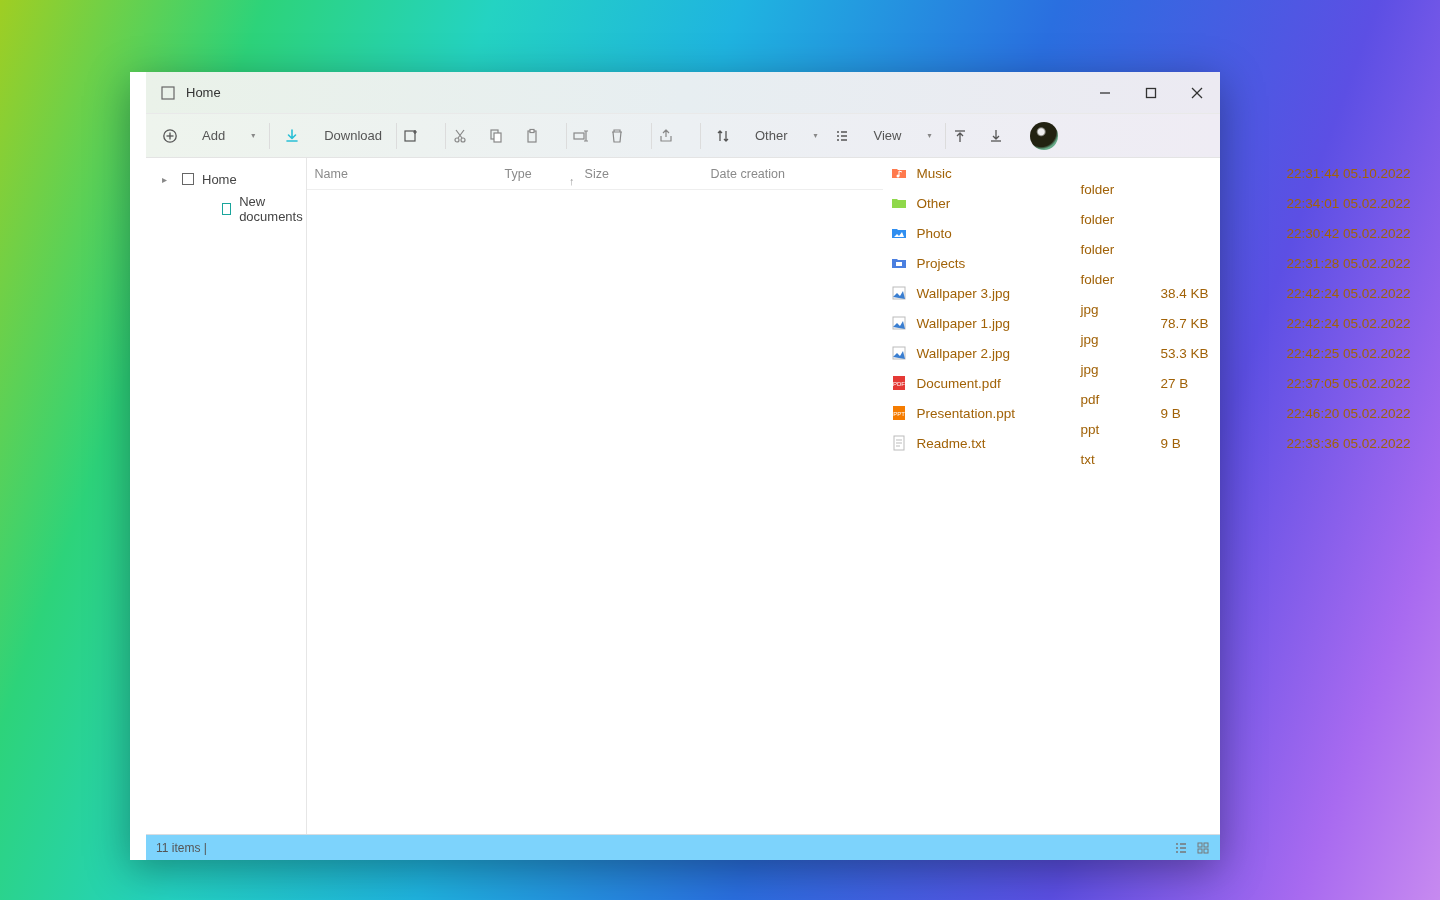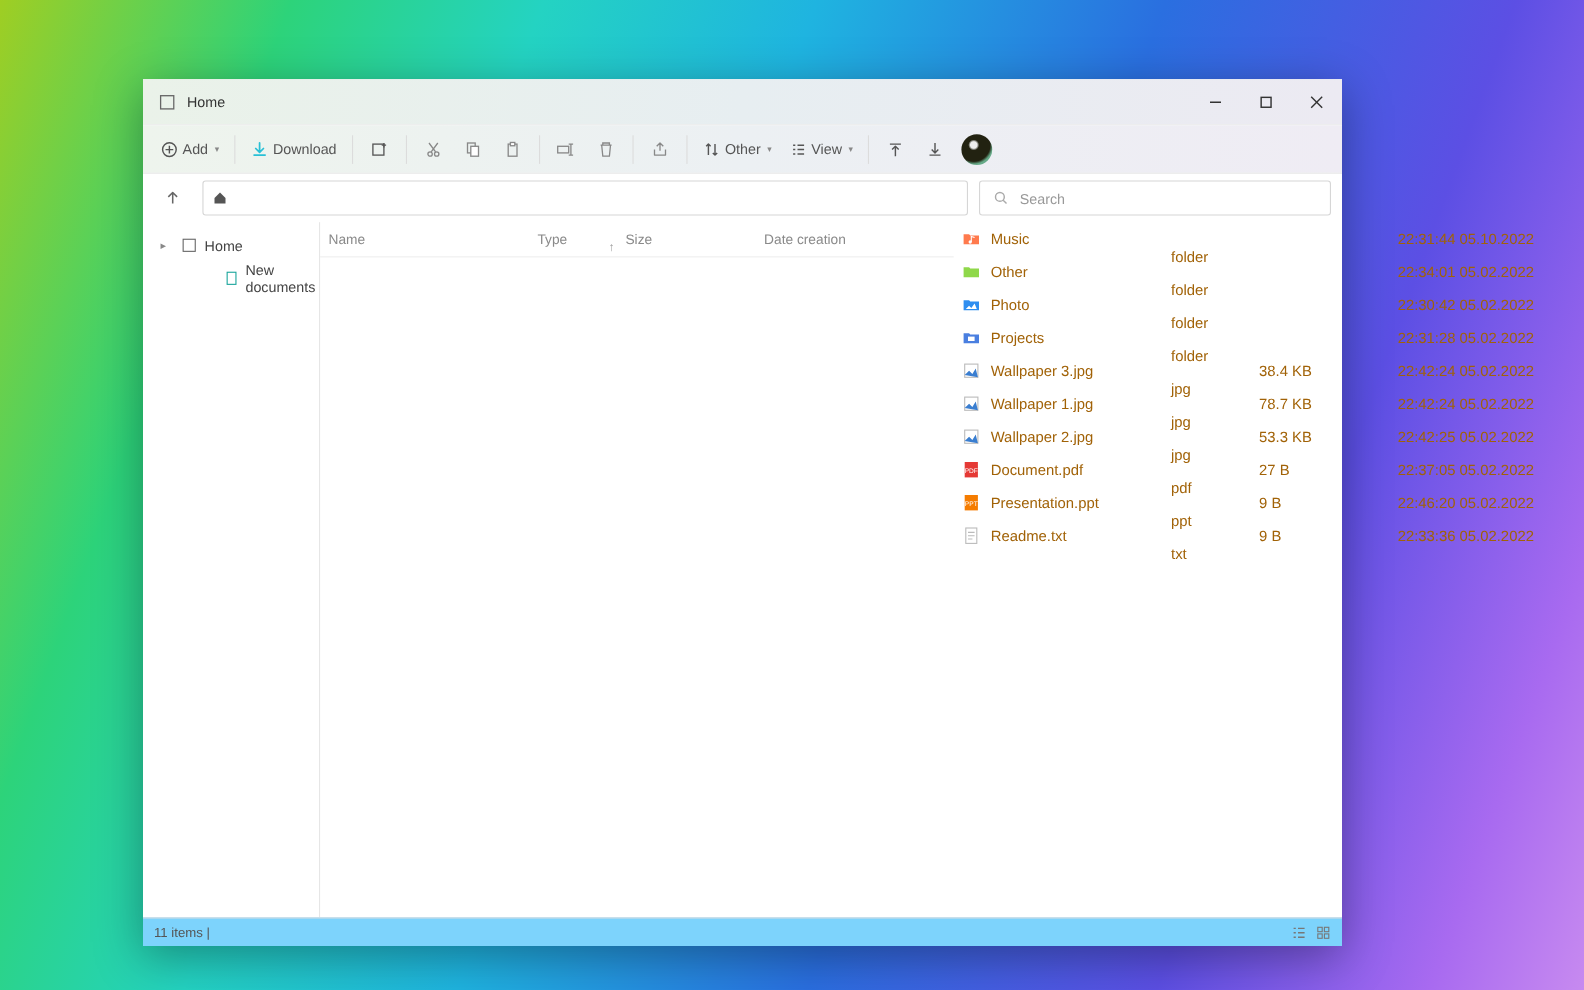--- a/index.html
+++ b/index.html
@@ -5,37 +5,37 @@
 * { box-sizing: border-box; margin: 0; padding: 0; }
 html, body { width: 1440px; height: 900px; overflow: hidden; font-family: "Segoe UI", Arial, sans-serif; }
 body {
   background: linear-gradient(110deg,
     #9fce23 0%, #2dd37a 15%, #24d3c2 28%, #1fb4e0 42%,
     #2a6fe0 60%, #5c4fe4 78%, #a86af0 92%, #c78af0 100%);
 }
 .window {
   position: absolute; left: 130px; top: 72px; width: 1090px; height: 788px;
   background: #fff; box-shadow: 0 10px 40px rgba(0,0,0,.35);
-  display: flex; flex-direction: column;
+  display: flex; flex-direction: column; padding-left: 16px;
 }
 
 
 .titlebar { height: 42px; display: flex; align-items: center; justify-content: space-between;
   background: linear-gradient(90deg,#eaf2e9,#e7eef1,#eceaf2); border-bottom: 1px solid #e9e9e9; }
 .titlebar-left { display: flex; align-items: center; gap: 10px; padding-left: 14px; }
 .titlebar-title { font-size: 13px; color: #333; }
 .win-ctrls { display: flex; }
 .win-btn { width: 46px; height: 42px; display:flex; align-items:center; justify-content:center; color:#333; }
 .win-btn svg { display:block; }
 
 
 .toolbar { height: 44px; display: flex; align-items: center;
   background: linear-gradient(90deg,#eef4ed,#ecf0f3,#efecf4); border-bottom: 1px solid #e4e4e4; padding: 0 8px; }
-.tbtn { height: 32px; display: inline-flex; align-items: center; justify-content:center;
-  padding: 0 8px; border-radius: 3px; color: #555; font-size: 13px; gap: 4px; }
+.tbtn { height: 32px; display: inline-flex; align-items: center; justify-content:space-between;
+  padding: 0 8px; border-radius: 3px; color: #555; font-size: 13px; gap: 24px; }
 .tsep { width: 1px; height: 26px; background: #dcdcdc; margin: 0 6px; }
 .caret { font-size: 8px; color: #888; margin-left: 2px; }
 .icon-only { width: 36px; padding: 0; }
 .dl-icon { color: #29c0d6; }
 .avatar { width: 28px; height: 28px; border-radius: 50%;
   background: radial-gradient(circle at 40% 35%, #eee 0 12%, #221 20% 60%, #6a8 70%); margin-left: 6px; }
 
 
 .navrow { height: 44px; display: flex; align-items: center; gap: 10px; padding: 6px 10px; background:#fff; }
 .up-btn { width: 34px; height: 34px; display:flex; align-items:center; justify-content:center; color:#666; border-radius:3px; }
@@ -226,45 +226,20 @@
       <span>
           <svg width="16" height="16" viewBox="0 0 16 16">
             <line x1="3" y1="13" x2="13" y2="13" stroke="#555" stroke-width="1.3"></line>
             <path d="M8 2v9M5 8l3 3 3-3" fill="none" stroke="#555" stroke-width="1.3" stroke-linejoin="round"></path>
           </svg>
         </span>
     </div>
     <div class="avatar"></div>
   </div>
 
-  <div class="navrow">
-    <div class="up-btn">
-      <span>
-          <svg width="16" height="16" viewBox="0 0 16 16">
-            <path d="M8 13V3M4 7l4-4 4 4" fill="none" stroke="#666" stroke-width="1.4" stroke-linejoin="round"></path>
-          </svg>
-        </span>
-    </div>
-    <div class="addrbar">
-      <span>
-          <svg width="14" height="14" viewBox="0 0 14 14">
-            <path d="M2 7l5-5 5 5v5H2z" fill="#555"></path>
-          </svg>
-        </span>
-    </div>
-    <div class="searchwrap">
-      <span>
-          <svg width="14" height="14" viewBox="0 0 14 14">
-            <circle cx="6" cy="6" r="4" fill="none" stroke="#aaa" stroke-width="1.3"></circle>
-            <line x1="9" y1="9" x2="12" y2="12" stroke="#aaa" stroke-width="1.3"></line>
-          </svg>
-        </span>
-      <input class="search-input" placeholder="Search" style="">
-    </div>
-  </div>
 
   <div class="content">
     <div class="sidebar">
       <div class="tree-row">
         <span class="tree-chevron">▸</span>
         <span class="sq-icon"></span>
         <span>Home</span>
       </div>
       <div class="tree-row child">
         <span class="sq-icon teal"></span>

